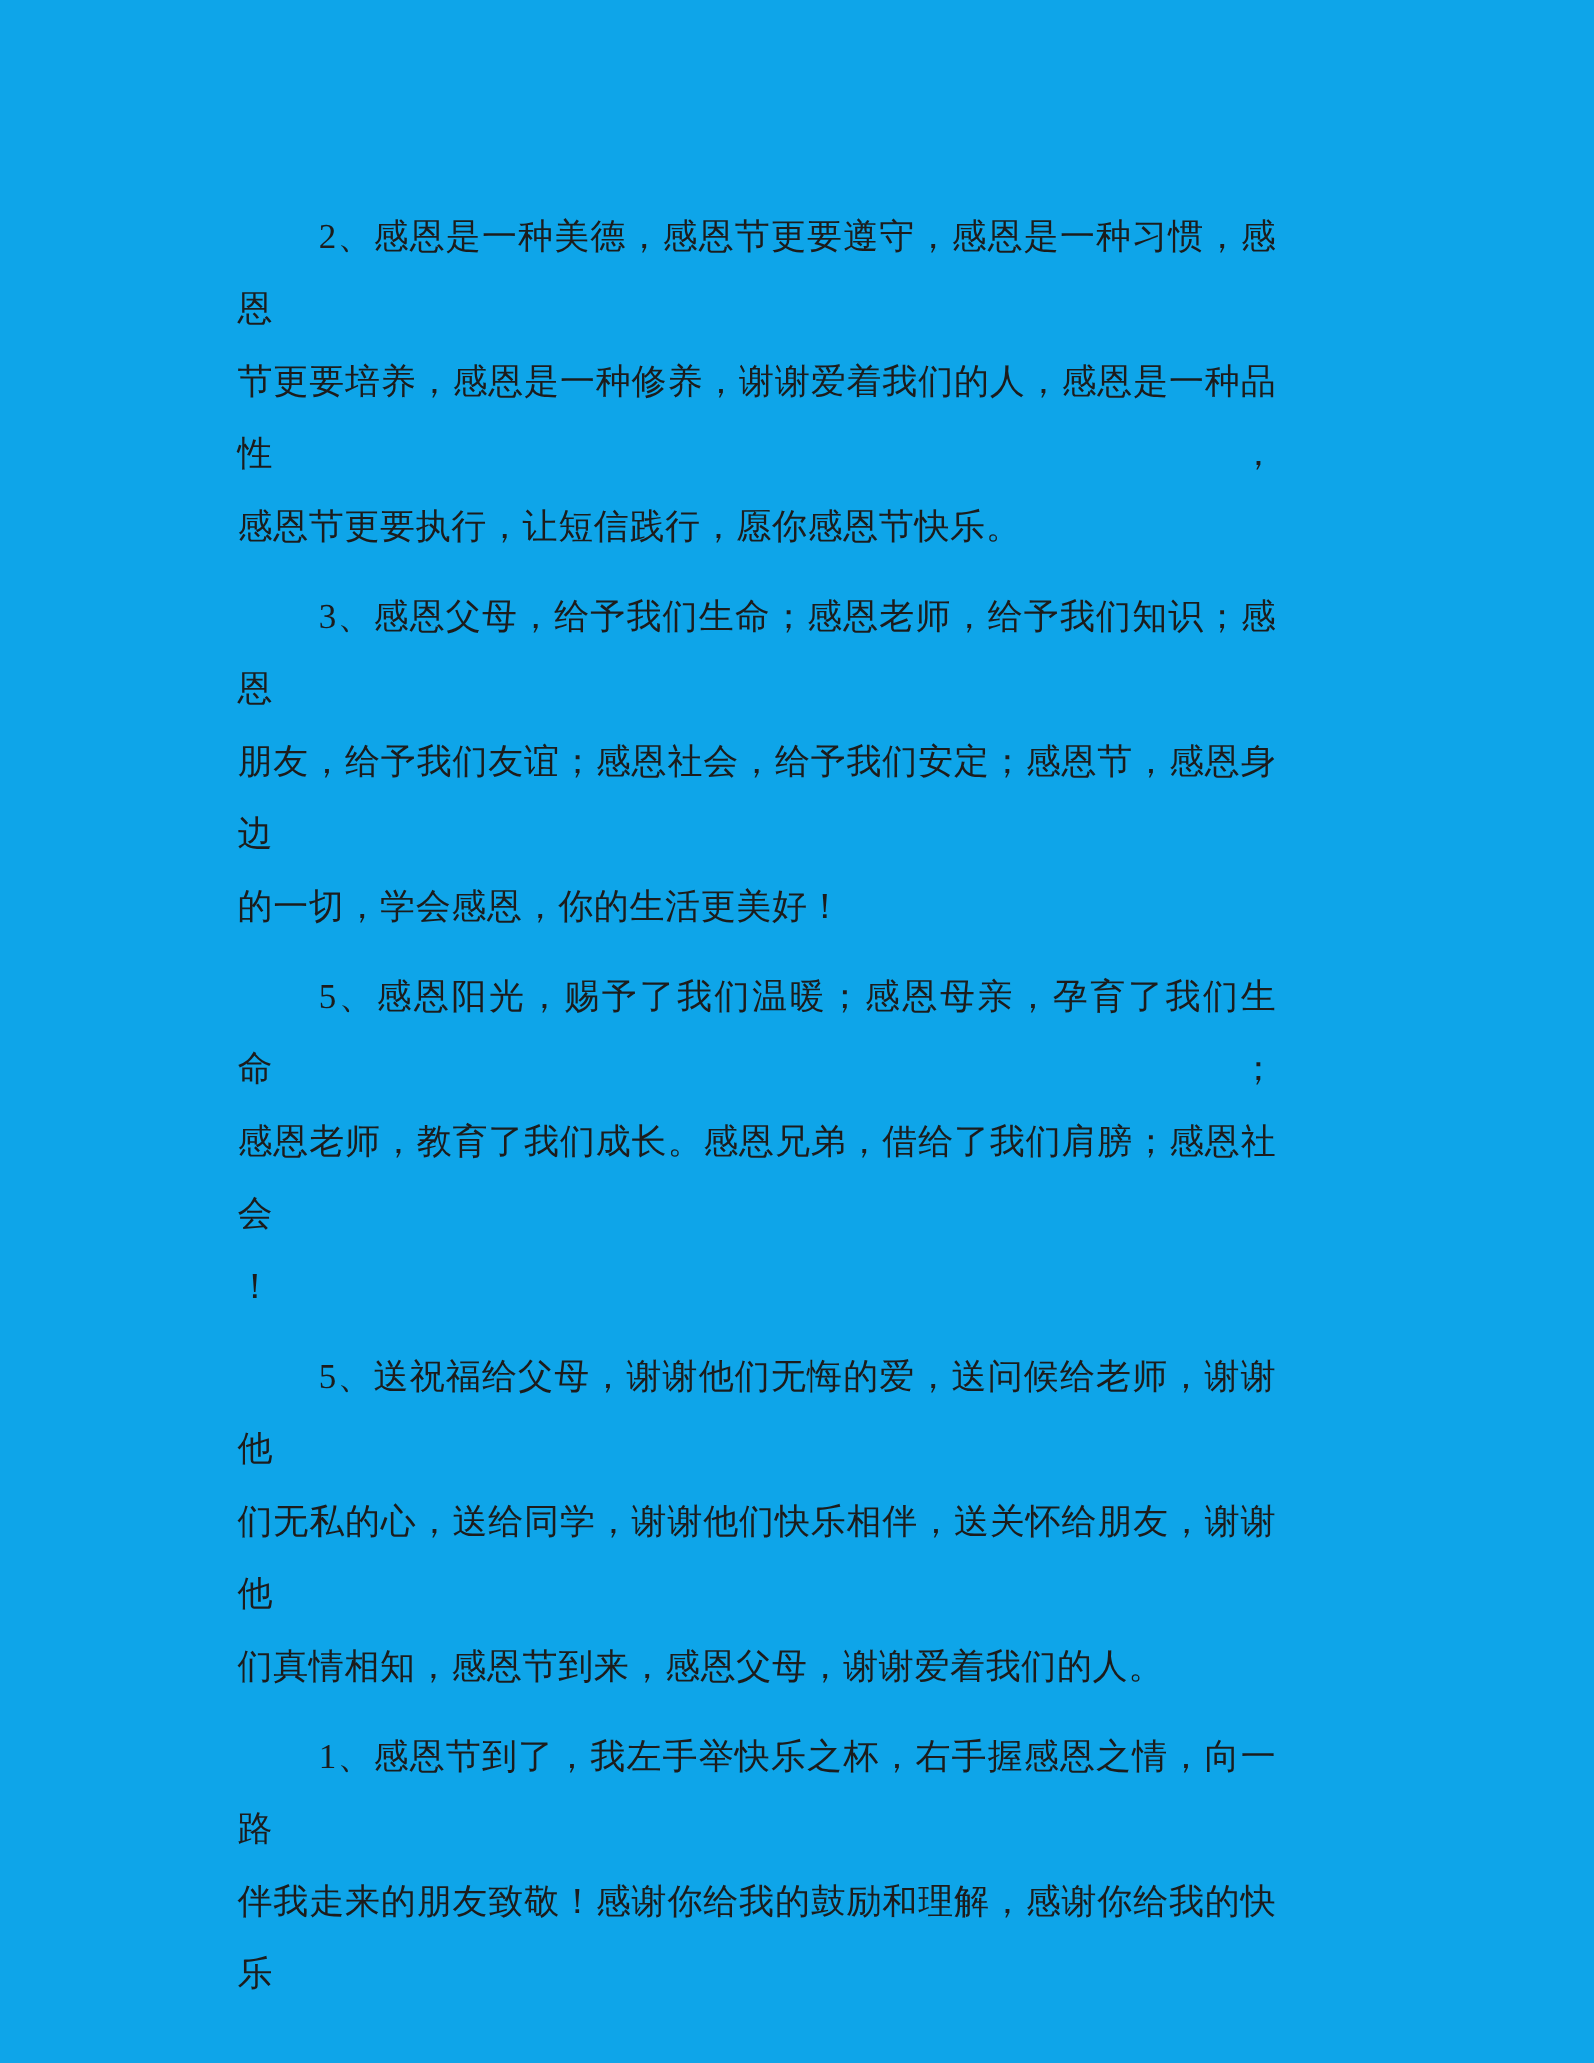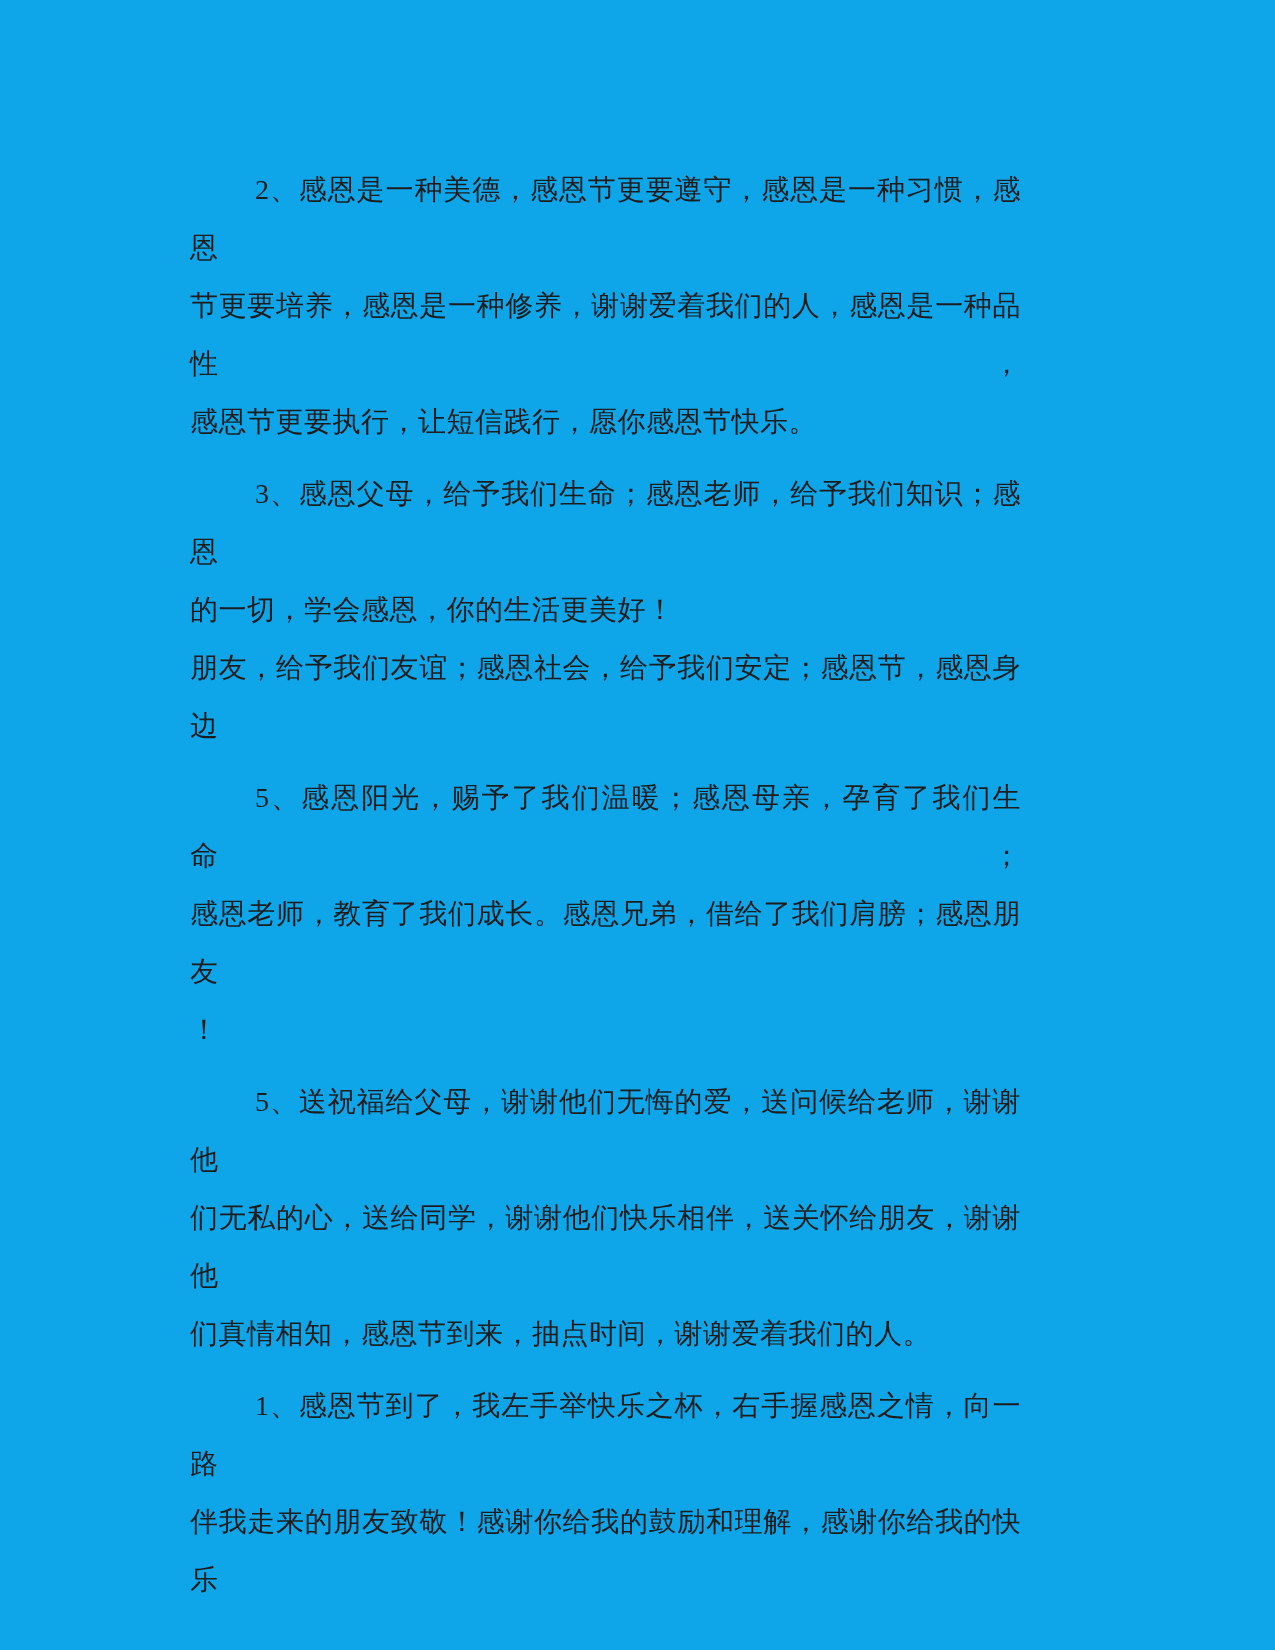--- a/index.html
+++ b/index.html
@@ -48,31 +48,31 @@
 
 <div class="page">
   <div class="doc-body" id="doc-body">
       <div class="paragraph">
         <div class="para-line first">2、感恩是一种美德，感恩节更要遵守，感恩是一种习惯，感恩</div>
         <div class="para-line">节更要培养，感恩是一种修养，谢谢爱着我们的人，感恩是一种品性，</div>
         <div class="para-line final">感恩节更要执行，让短信践行，愿你感恩节快乐。</div>
       </div>
       <div class="paragraph">
         <div class="para-line first">3、感恩父母，给予我们生命；感恩老师，给予我们知识；感恩</div>
+        <div class="para-line">朋友，给予我们友谊；感恩社会，给予我们安定；感恩节，感恩身边</div>
         <div class="para-line final">的一切，学会感恩，你的生活更美好！</div>
-        <div class="para-line">朋友，给予我们友谊；感恩社会，给予我们安定；感恩节，感恩身边</div>
       </div>
       <div class="paragraph">
         <div class="para-line first">5、感恩阳光，赐予了我们温暖；感恩母亲，孕育了我们生命；</div>
-        <div class="para-line">感恩老师，教育了我们成长。感恩兄弟，借给了我们肩膀；感恩朋友</div>
+        <div class="para-line">感恩老师，教育了我们成长。感恩兄弟，借给了我们肩膀；感恩社会</div>
         <div class="para-line final">！</div>
       </div>
       <div class="paragraph">
         <div class="para-line first">5、送祝福给父母，谢谢他们无悔的爱，送问候给老师，谢谢他</div>
         <div class="para-line">们无私的心，送给同学，谢谢他们快乐相伴，送关怀给朋友，谢谢他</div>
-        <div class="para-line final">们真情相知，感恩节到来，抽点时间，谢谢爱着我们的人。</div>
+        <div class="para-line final">们真情相知，感恩节到来，感恩父母，谢谢爱着我们的人。</div>
       </div>
       <div class="paragraph">
         <div class="para-line first">1、感恩节到了，我左手举快乐之杯，右手握感恩之情，向一路</div>
         <div class="para-line">伴我走来的朋友致敬！感谢你给我的鼓励和理解，感谢你给我的快乐</div>
       </div>
     </div>
 </div>
 
 </body></html>

